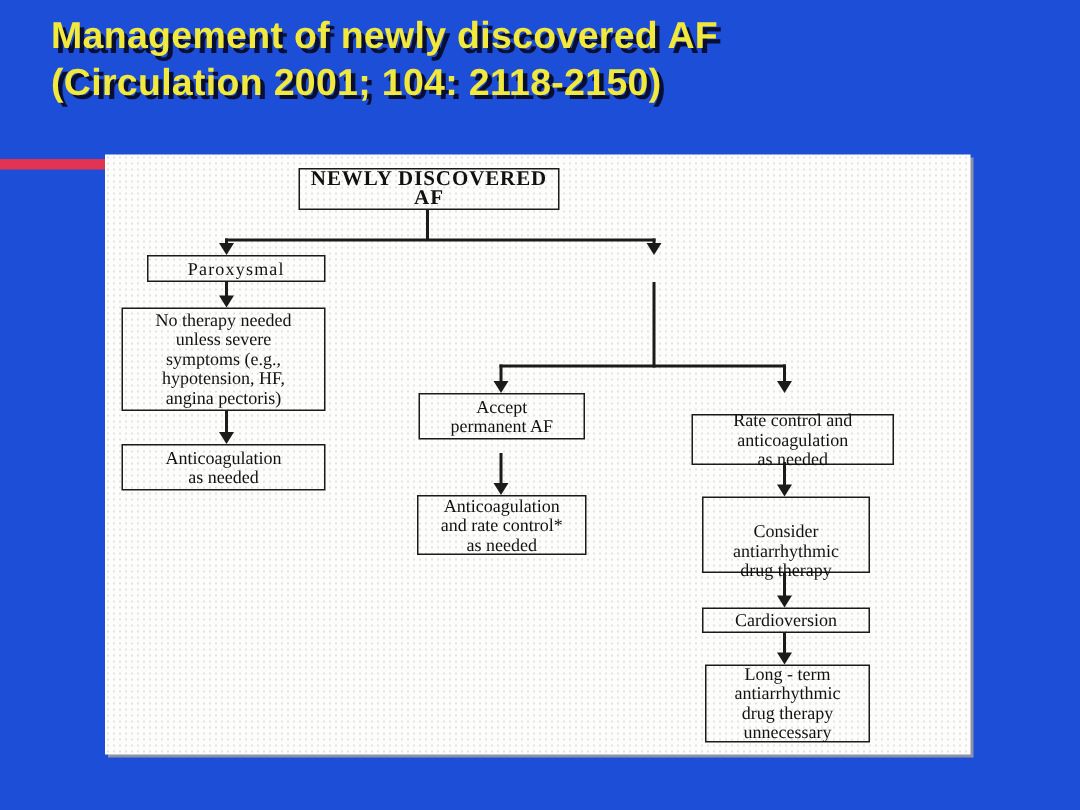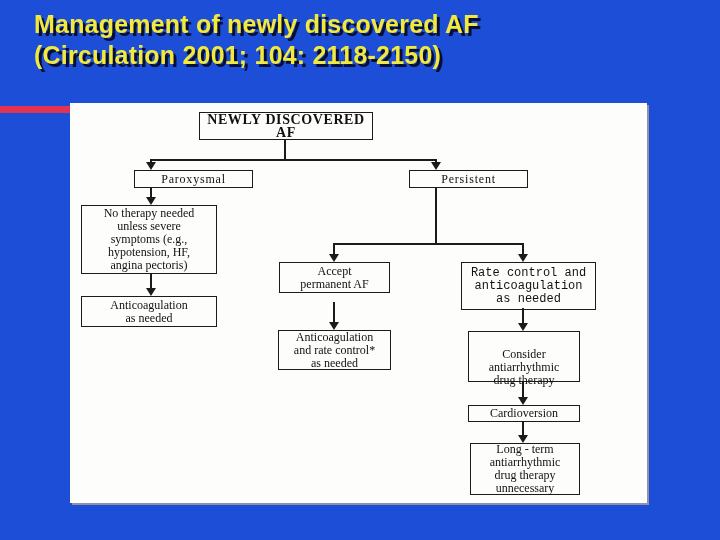--- a/index.html
+++ b/index.html
@@ -42,21 +42,21 @@
     border:1.5px solid #1b1b1b;
     box-sizing:border-box;
     display:flex;align-items:center;justify-content:center;
     text-align:center;
     white-space:pre-line;
     font-family:"Liberation Serif","DejaVu Serif",serif;
     font-size:12px;line-height:13px;color:#111;
     background:transparent;
   }
   .fc-box.bold{font-weight:bold;letter-spacing:0.6px;font-size:14px;}
-  .fc-box.spread{letter-spacing:0.8px;margin-left:36px;}
+  .fc-box.spread{letter-spacing:0.8px;}
   .fc-box.top-align{align-items:flex-start;padding-top:16px;}
 
   
   .line{position:absolute;background:#1b1b1b;}
   .line.v{width:2px;}
   .line.h{height:2px;}
   .arrowhead{
     position:absolute;width:0;height:0;
     border-left:5px solid transparent;
     border-right:5px solid transparent;
@@ -75,35 +75,34 @@
 
   <div class="accent-bar"></div>
 
   <div class="panel">
 
     <div class="fc-box bold" style="left:129px;top:9px;width:174px;height:28px;">NEWLY DISCOVERED
 AF</div>
 
     <div class="fc-box spread" style="left:28px;top:67px;width:119px;height:18px;">Paroxysmal</div>
 
-    <div class="fc-box spread" style="left:303px;top:67px;width:119px;height:18px;">Persistent</div>
 
     <div class="fc-box" style="left:11px;top:102px;width:136px;height:69px;">No therapy needed
 unless severe
 symptoms (e.g.,
 hypotension, HF,
 angina pectoris)</div>
 
     <div class="fc-box" style="left:11px;top:193px;width:136px;height:31px;">Anticoagulation
 as needed</div>
 
     <div class="fc-box" style="left:209px;top:159px;width:111px;height:31px;">Accept
 permanent AF</div>
 
-    <div class="fc-box" style="left:391px;top:159px;width:135px;height:48px;font-family:Liberation Mono, monospace;">Rate control and
+    <div class="fc-box" style="left:391px;top:173px;width:135px;height:34px;">Rate control and
 anticoagulation
 as needed</div>
 
     <div class="fc-box" style="left:208px;top:227px;width:113px;height:40px;">Anticoagulation
 and rate control*
 as needed</div>
 
     <div class="fc-box top-align" style="left:398px;top:228px;width:112px;height:51px;">Consider
 antiarrhythmic
 drug therapy</div>

